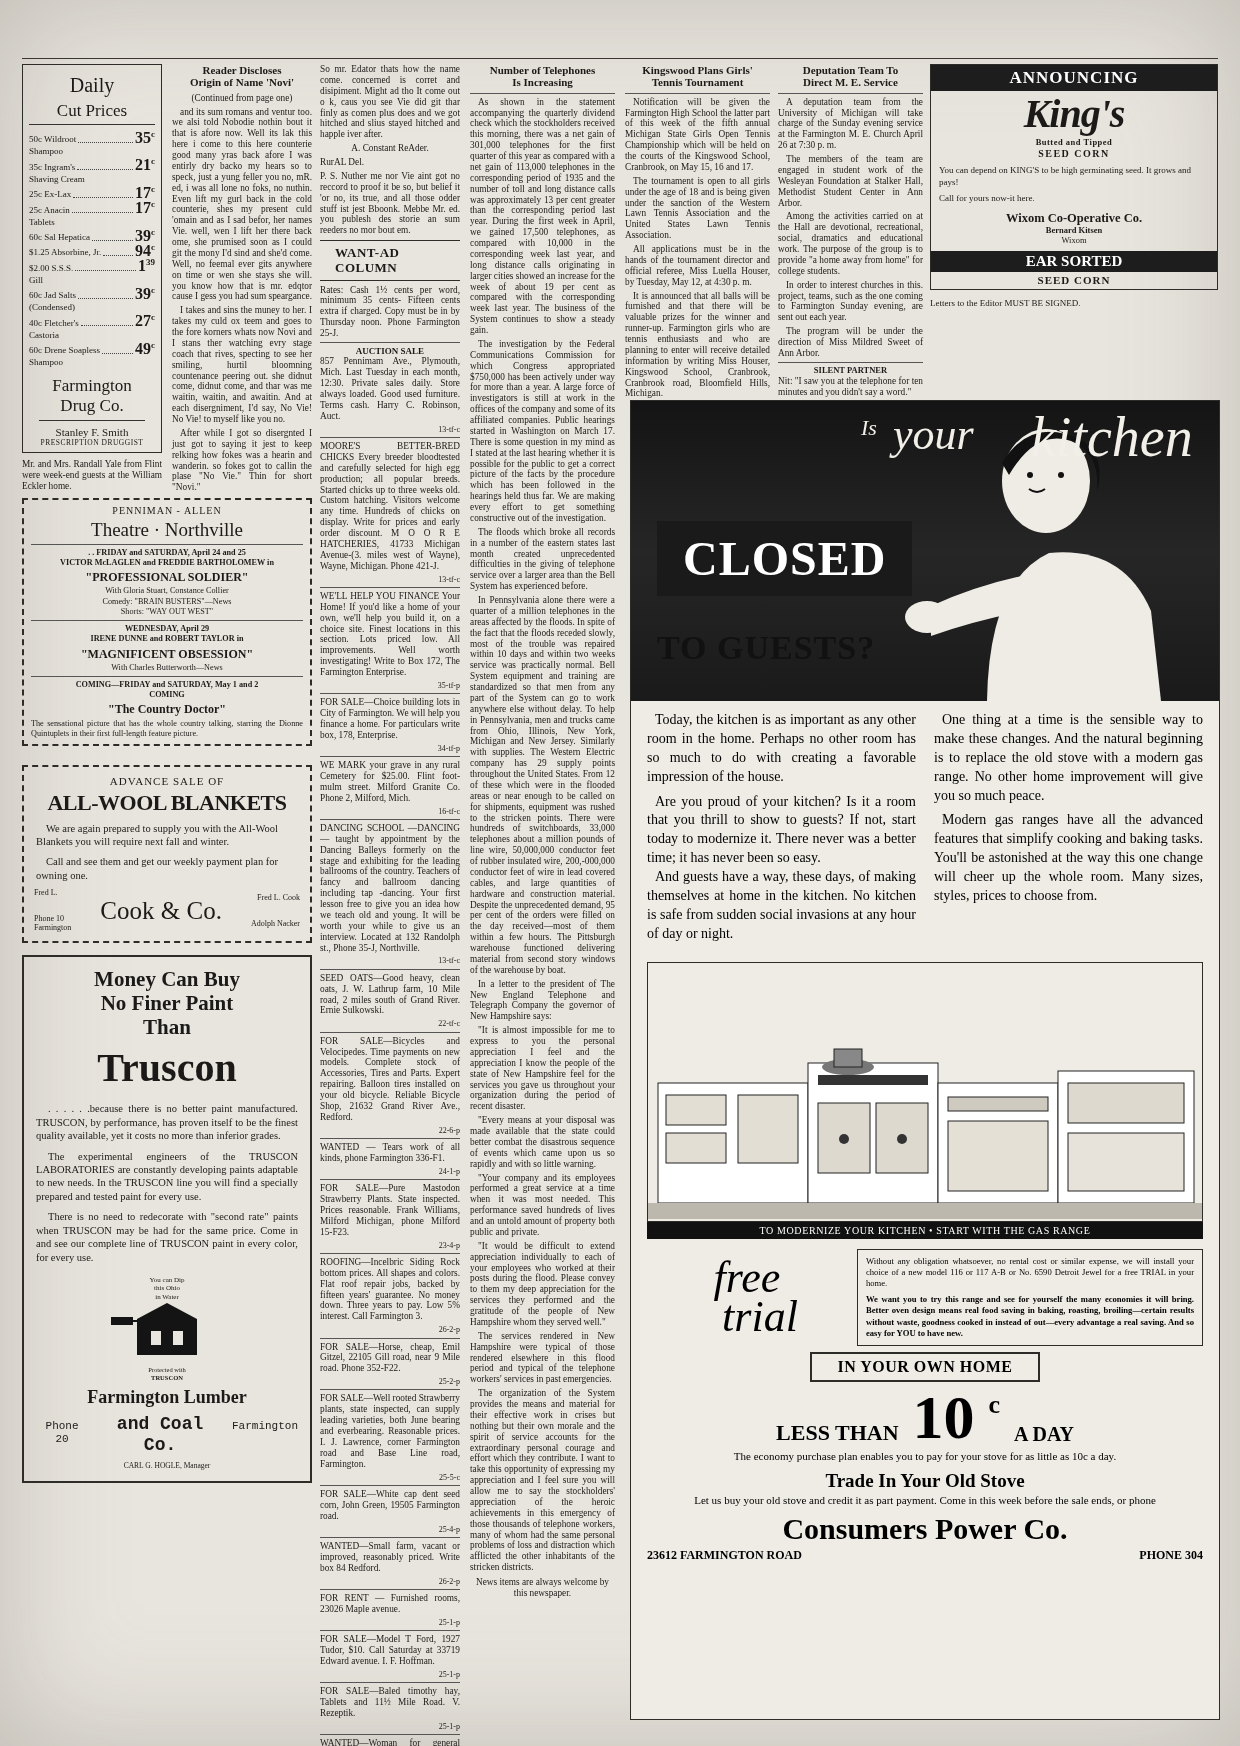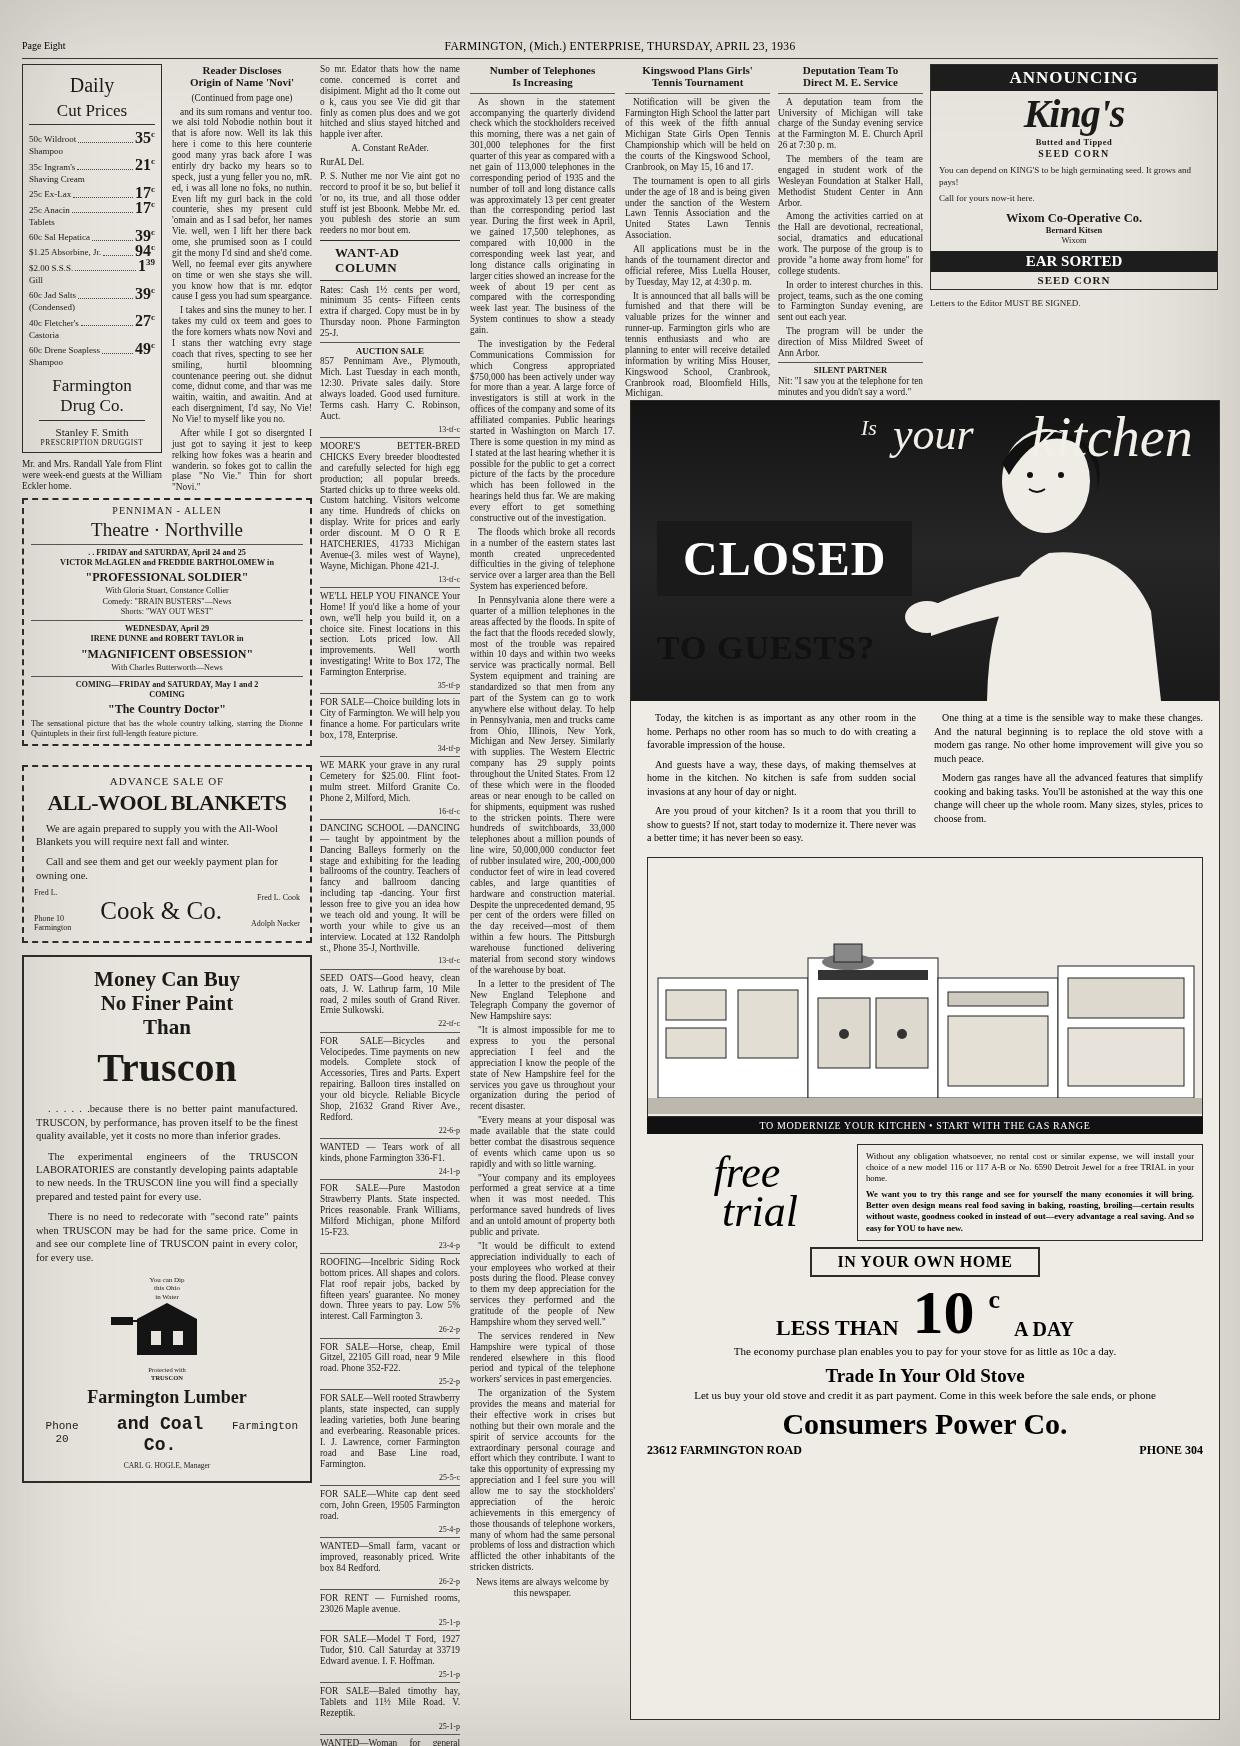--- a/index.html
+++ b/index.html
@@ -71,24 +71,20 @@
   .wantad-h{text-align:left;font-weight:bold;font-size:13px;letter-spacing:.5px;margin:3px 15px;}
   .adend{text-align:right;font-size:8px;}
   .cen{text-align:center;}
   .b{font-weight:bold;}
 </style>
 </head>
 <body>
 
 <div id="page">
 
-  <div class="masthead">
-    <div class="left">Page Eight</div>
-    <div class="ctr">FARMINGTON, (Mich.) ENTERPRISE, THURSDAY, APRIL 23, 1936</div>
-  </div>
   <div class="rule"></div>
 
   <div class="col" style="left:22px;top:64px;width:140px;">
     <div class="box">
       <div class="dcp-title">Daily</div>
       <div class="dcp-title" style="font-size:17px;">Cut Prices</div>
       <div style="border-top:1px solid #333;margin:4px 0 6px;"></div>
       <div id="pricelist">
           <div class="priceline">
             <span class="nm">50c Wildroot</span>
@@ -414,25 +410,25 @@
       </svg>
 
       <div style="position:absolute;left:230px;top:14px;color:#f2efe8;font-size:22px;font-style:italic;font-family:'Liberation Serif',serif;">Is</div>
       <div style="position:absolute;left:262px;top:8px;color:#f2efe8;font-size:44px;font-style:italic;font-family:'Liberation Serif',serif;">your</div>
       <div style="position:absolute;left:400px;top:4px;color:#f2efe8;font-size:56px;font-style:italic;font-family:'Liberation Serif',serif;">kitchen</div>
 
       <div class="closed" style="position:absolute;left:26px;top:120px;padding:10px 26px;font-size:48px;">CLOSED</div>
       <div style="position:absolute;left:26px;top:228px;font-size:34px;font-weight:bold;color:#111;letter-spacing:1px;">TO GUESTS?</div>
     </div>
 
-    <div style="display:flex;gap:18px;padding:10px 16px 6px;font-size:10px;line-height:1.35;text-align:justify;">
+    <div style="display:flex;gap:18px;padding:10px 16px 6px;font-size:14px;line-height:1.35;text-align:justify;">
       <div style="flex:1;">
         <p style="text-indent:8px;margin:0 0 6px;">Today, the kitchen is as important as any other room in the home. Perhaps no other room has so much to do with creating a favorable impression of the house.</p>
+        <p style="text-indent:8px;margin:0;">Are you proud of your kitchen? Is it a room that you thrill to show to guests? If not, start today to modernize it. There never was a better time; it has never been so easy.</p>
         <p style="text-indent:8px;margin:0 0 6px;">And guests have a way, these days, of making themselves at home in the kitchen. No kitchen is safe from sudden social invasions at any hour of day or night.</p>
-        <p style="text-indent:8px;margin:0;">Are you proud of your kitchen? Is it a room that you thrill to show to guests? If not, start today to modernize it. There never was a better time; it has never been so easy.</p>
       </div>
       <div style="flex:1;">
         <p style="text-indent:8px;margin:0 0 6px;">One thing at a time is the sensible way to make these changes. And the natural beginning is to replace the old stove with a modern gas range. No other home improvement will give you so much peace.</p>
         <p style="text-indent:8px;margin:0;">Modern gas ranges have all the advanced features that simplify cooking and baking tasks. You'll be astonished at the way this one change will cheer up the whole room. Many sizes, styles, prices to choose from.</p>
       </div>
     </div>
 
     <div style="position:relative;margin:6px 16px 0;height:258px;border:1px solid #2e2c29;background:#eeebe4;overflow:hidden;">
       <svg width="556" height="256" viewBox="0 0 556 256">
         <rect x="0" y="0" width="556" height="256" fill="#efece6"></rect>

